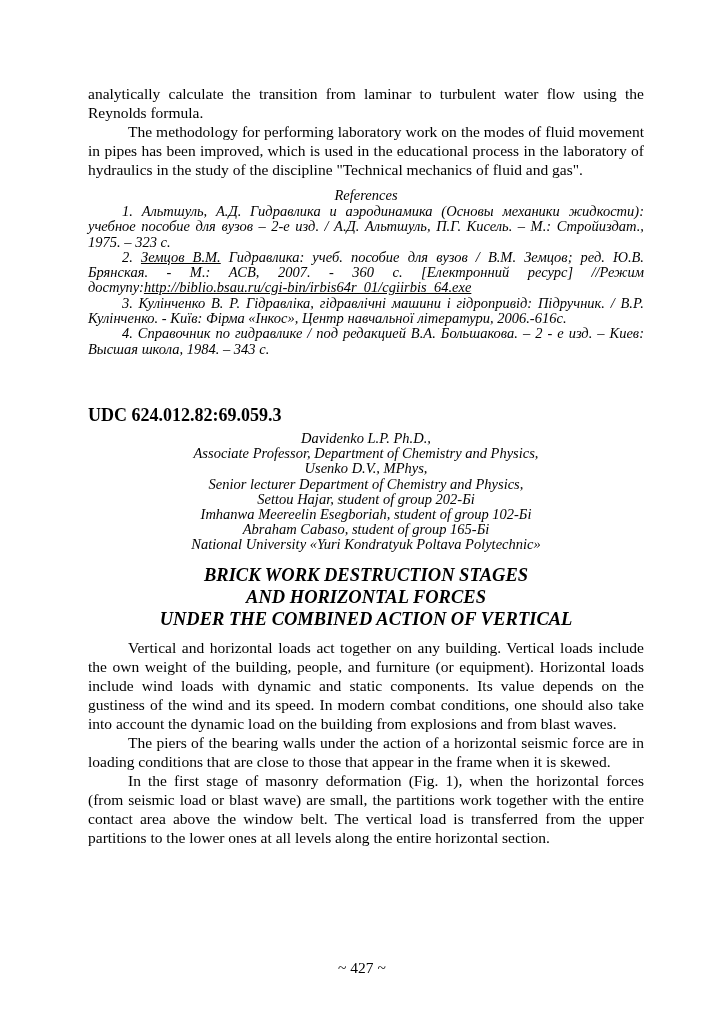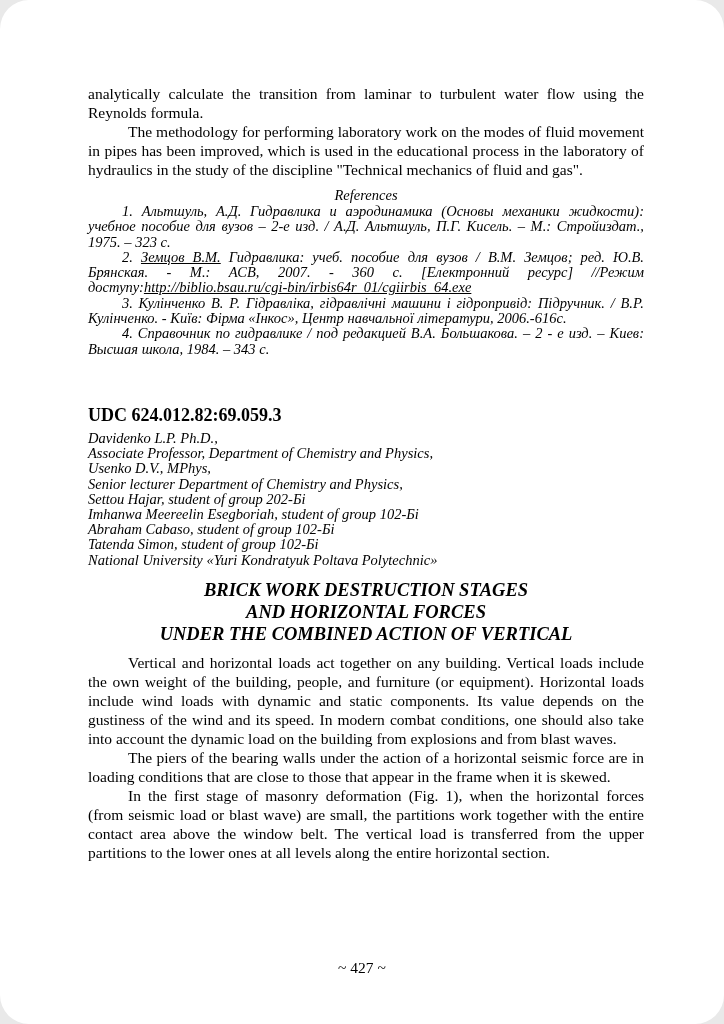--- a/index.html
+++ b/index.html
@@ -7,21 +7,20 @@
   .page {
     width:724px;
     height:1024px;
     margin:0 auto;
     background:#ffffff;
     font-family:"Liberation Serif", serif;
     color:#000000;
     padding:84px 80px 0 88px;
     position:relative;
     overflow:hidden;
-    border-radius:29px;
   }
   .body-text {
     font-size:15.5px;
     line-height:19px;
     text-align:justify;
     text-indent:40px;
   }
   .noindent { text-indent:0; }
 
   .refs { margin-top:8px; font-style:italic; }
@@ -43,21 +42,21 @@
     margin-top:50px;
     font-weight:bold;
     font-size:18px;
     line-height:17px;
   }
   .authors {
     margin-top:7px;
     font-style:italic;
     font-size:14.5px;
     line-height:15.2px;
-    text-align:left;
+    text-align:center;
   }
   .title {
     margin-top:11px;
     font-size:18.5px;
     line-height:22px;
     font-weight:bold;
     text-align:center;
     font-family:"Liberation Serif", serif;
     font-style:italic;
   }
@@ -92,22 +91,21 @@
 
   <p class="udc">UDC 624.012.82:69.059.3</p>
 
   <div class="authors">
     <div>Davidenko L.P. Ph.D.,</div>
     <div>Associate Professor, Department of Chemistry and Physics,</div>
     <div>Usenko D.V., MPhys,</div>
     <div>Senior lecturer Department of Chemistry and Physics,</div>
     <div>Settou Hajar, student of group 202-Бі</div>
     <div>Imhanwa Meereelin Esegboriah, student of group 102-Бі</div>
-    <div>Abraham Cabaso, student of group 102-Бі</div>
-    <div>Tatenda Simon, student of group 102-Бі</div>
+    <div>Abraham Cabaso, student of group 165-Бі</div>
     <div>National University «Yuri Kondratyuk Poltava Polytechnic»</div>
   </div>
 
   <h1 class="title">
     <span>BRICK WORK DESTRUCTION STAGES</span>
     <span>AND HORIZONTAL FORCES</span>
     <span>UNDER THE COMBINED ACTION OF VERTICAL</span>
   </h1>
 
   <p class="body-text after-title">Vertical and horizontal loads act together on any building. Vertical loads include the own weight of the building, people, and furniture (or equipment). Horizontal loads include wind loads with dynamic and static components. Its value depends on the gustiness of the wind and its speed. In modern combat conditions, one should also take into account the dynamic load on the building from explosions and from blast waves.</p>

